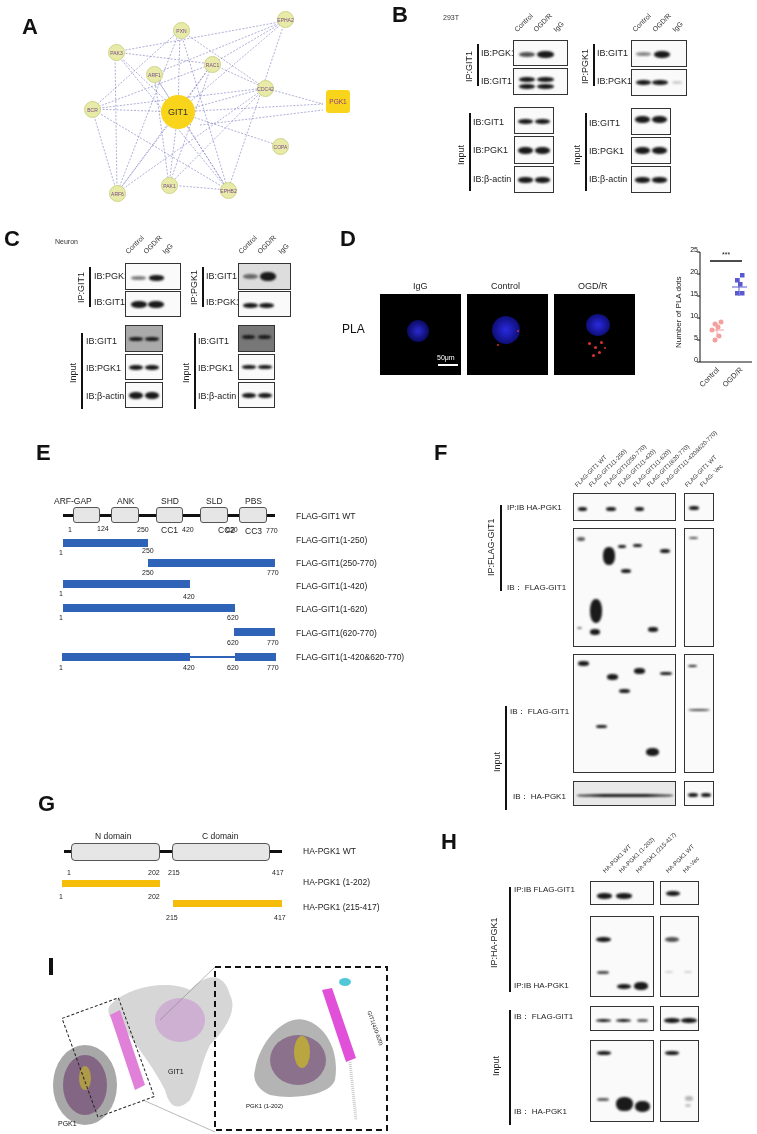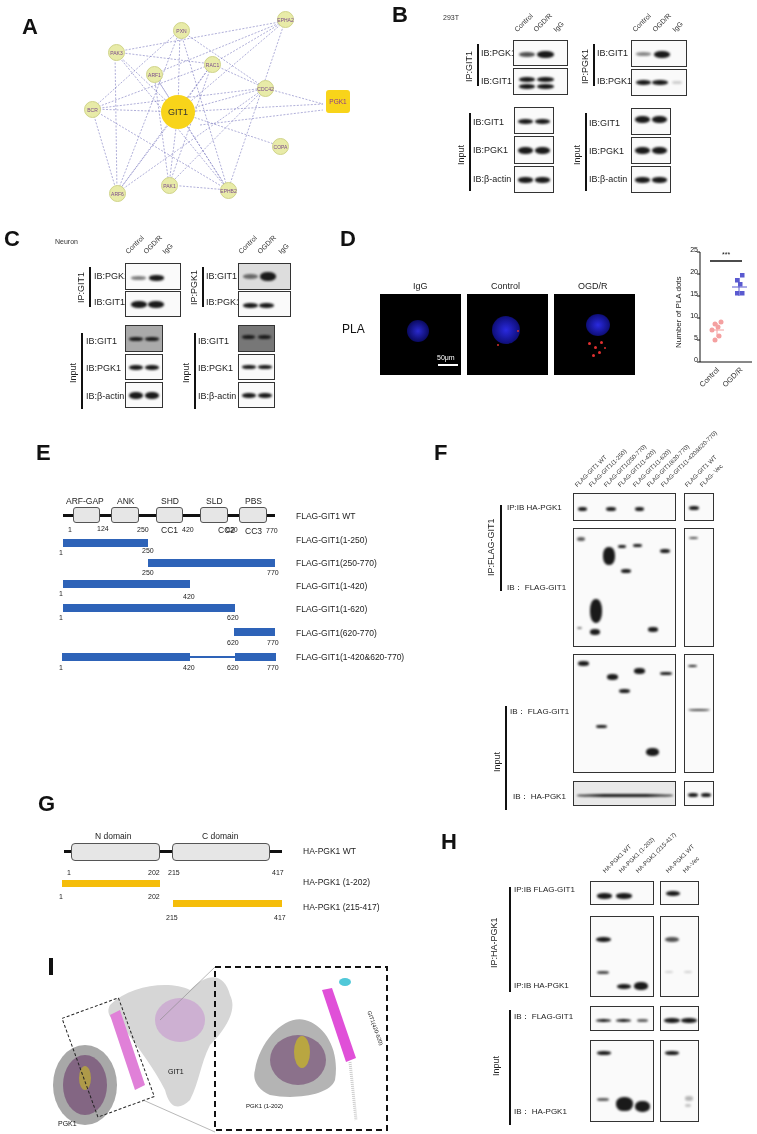--- a/index.html
+++ b/index.html
@@ -307,21 +307,21 @@
 
 <div>
   <div class="panel-letter" style="left:36px;top:440px;">E</div>
 
   <div class="abs" style="left:63px;top:514px;width:212px;height:3px;background:#111;"></div>
   <div class="domain-box" style="left:73px;top:507px;width:27px;height:16px;"></div>
   <div class="domain-box" style="left:111px;top:507px;width:28px;height:16px;"></div>
   <div class="domain-box" style="left:156px;top:507px;width:27px;height:16px;"></div>
   <div class="domain-box" style="left:200px;top:507px;width:28px;height:16px;"></div>
   <div class="domain-box" style="left:239px;top:507px;width:28px;height:16px;"></div>
-  <div class="lbl" style="left:66px;top:496px;font-size:8.5px;">ARF-GAP</div>
+  <div class="lbl" style="left:54px;top:496px;font-size:8.5px;">ARF-GAP</div>
   <div class="lbl" style="left:117px;top:496px;font-size:8.5px;">ANK</div>
   <div class="lbl" style="left:161px;top:496px;font-size:8.5px;">SHD</div>
   <div class="lbl" style="left:206px;top:496px;font-size:8.5px;">SLD</div>
   <div class="lbl" style="left:245px;top:496px;font-size:8.5px;">PBS</div>
   <div class="num" style="left:68px;top:526px;">1</div>
   <div class="num" style="left:97px;top:525px;">124</div>
   <div class="num" style="left:137px;top:526px;">250</div>
   <div class="lbl" style="left:161px;top:525px;font-size:8.5px;">CC1</div>
   <div class="num" style="left:182px;top:526px;">420</div>
   <div class="lbl" style="left:218px;top:525px;font-size:8.5px;">CC2</div>

